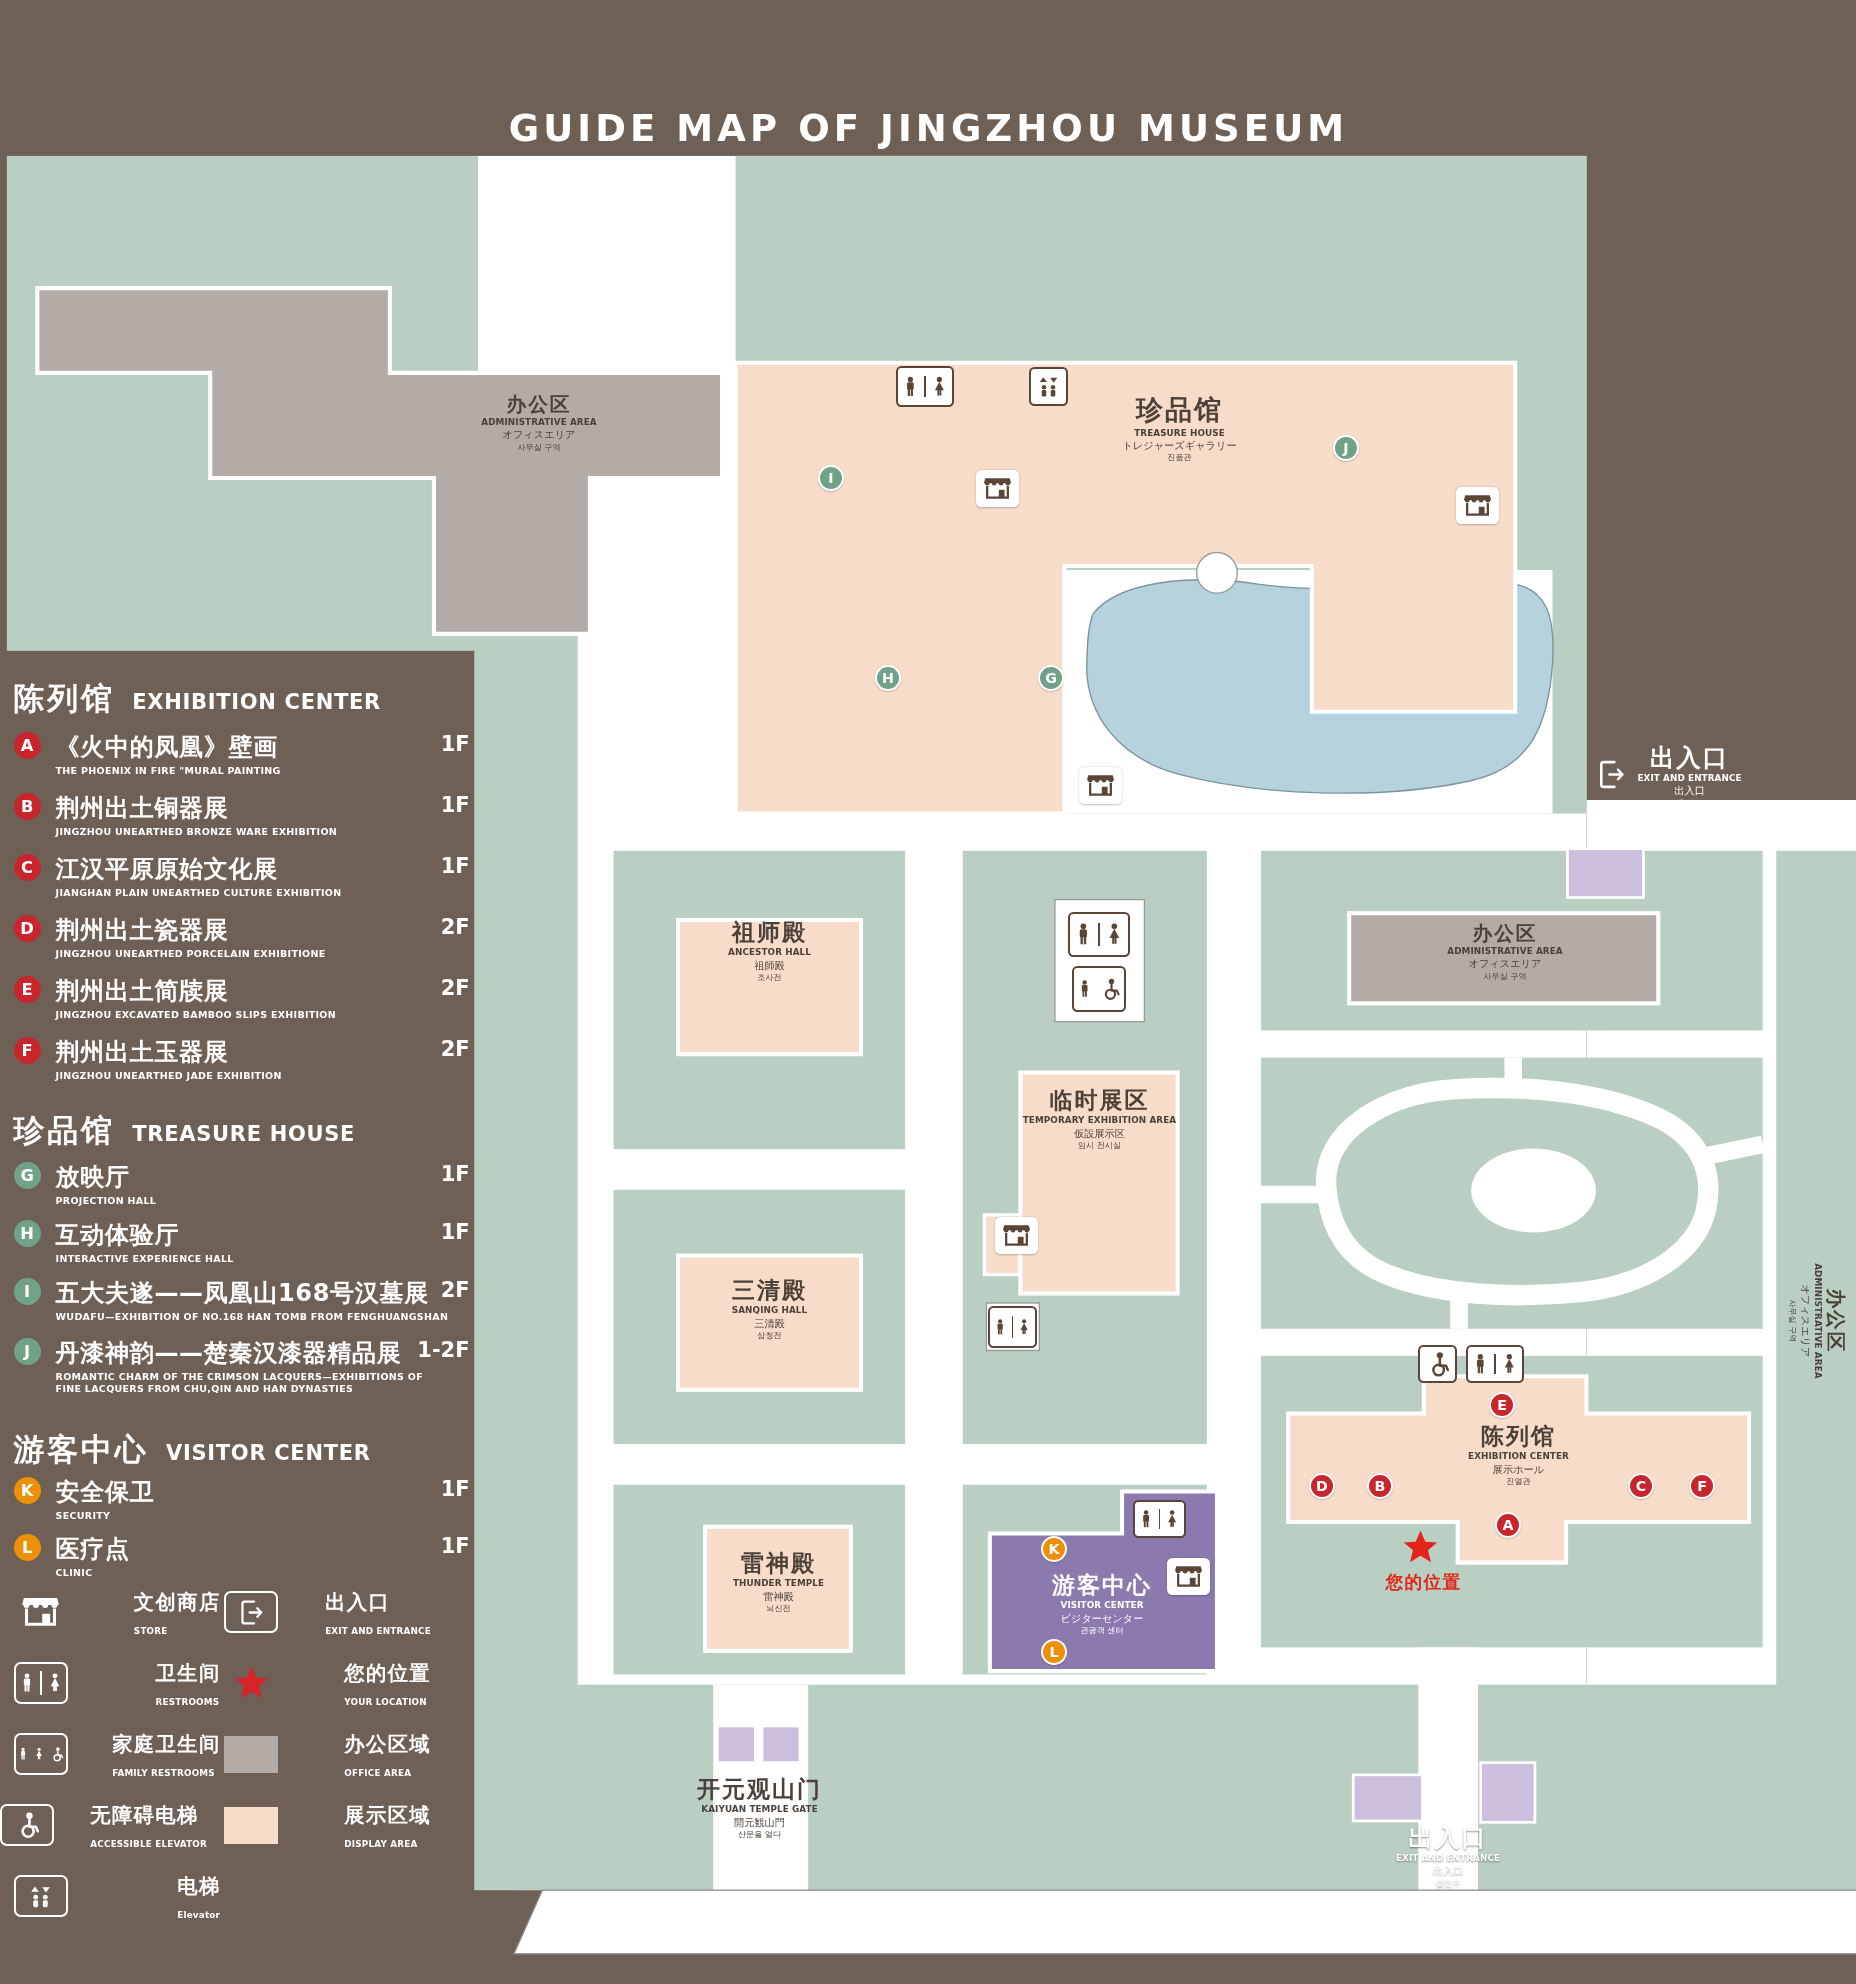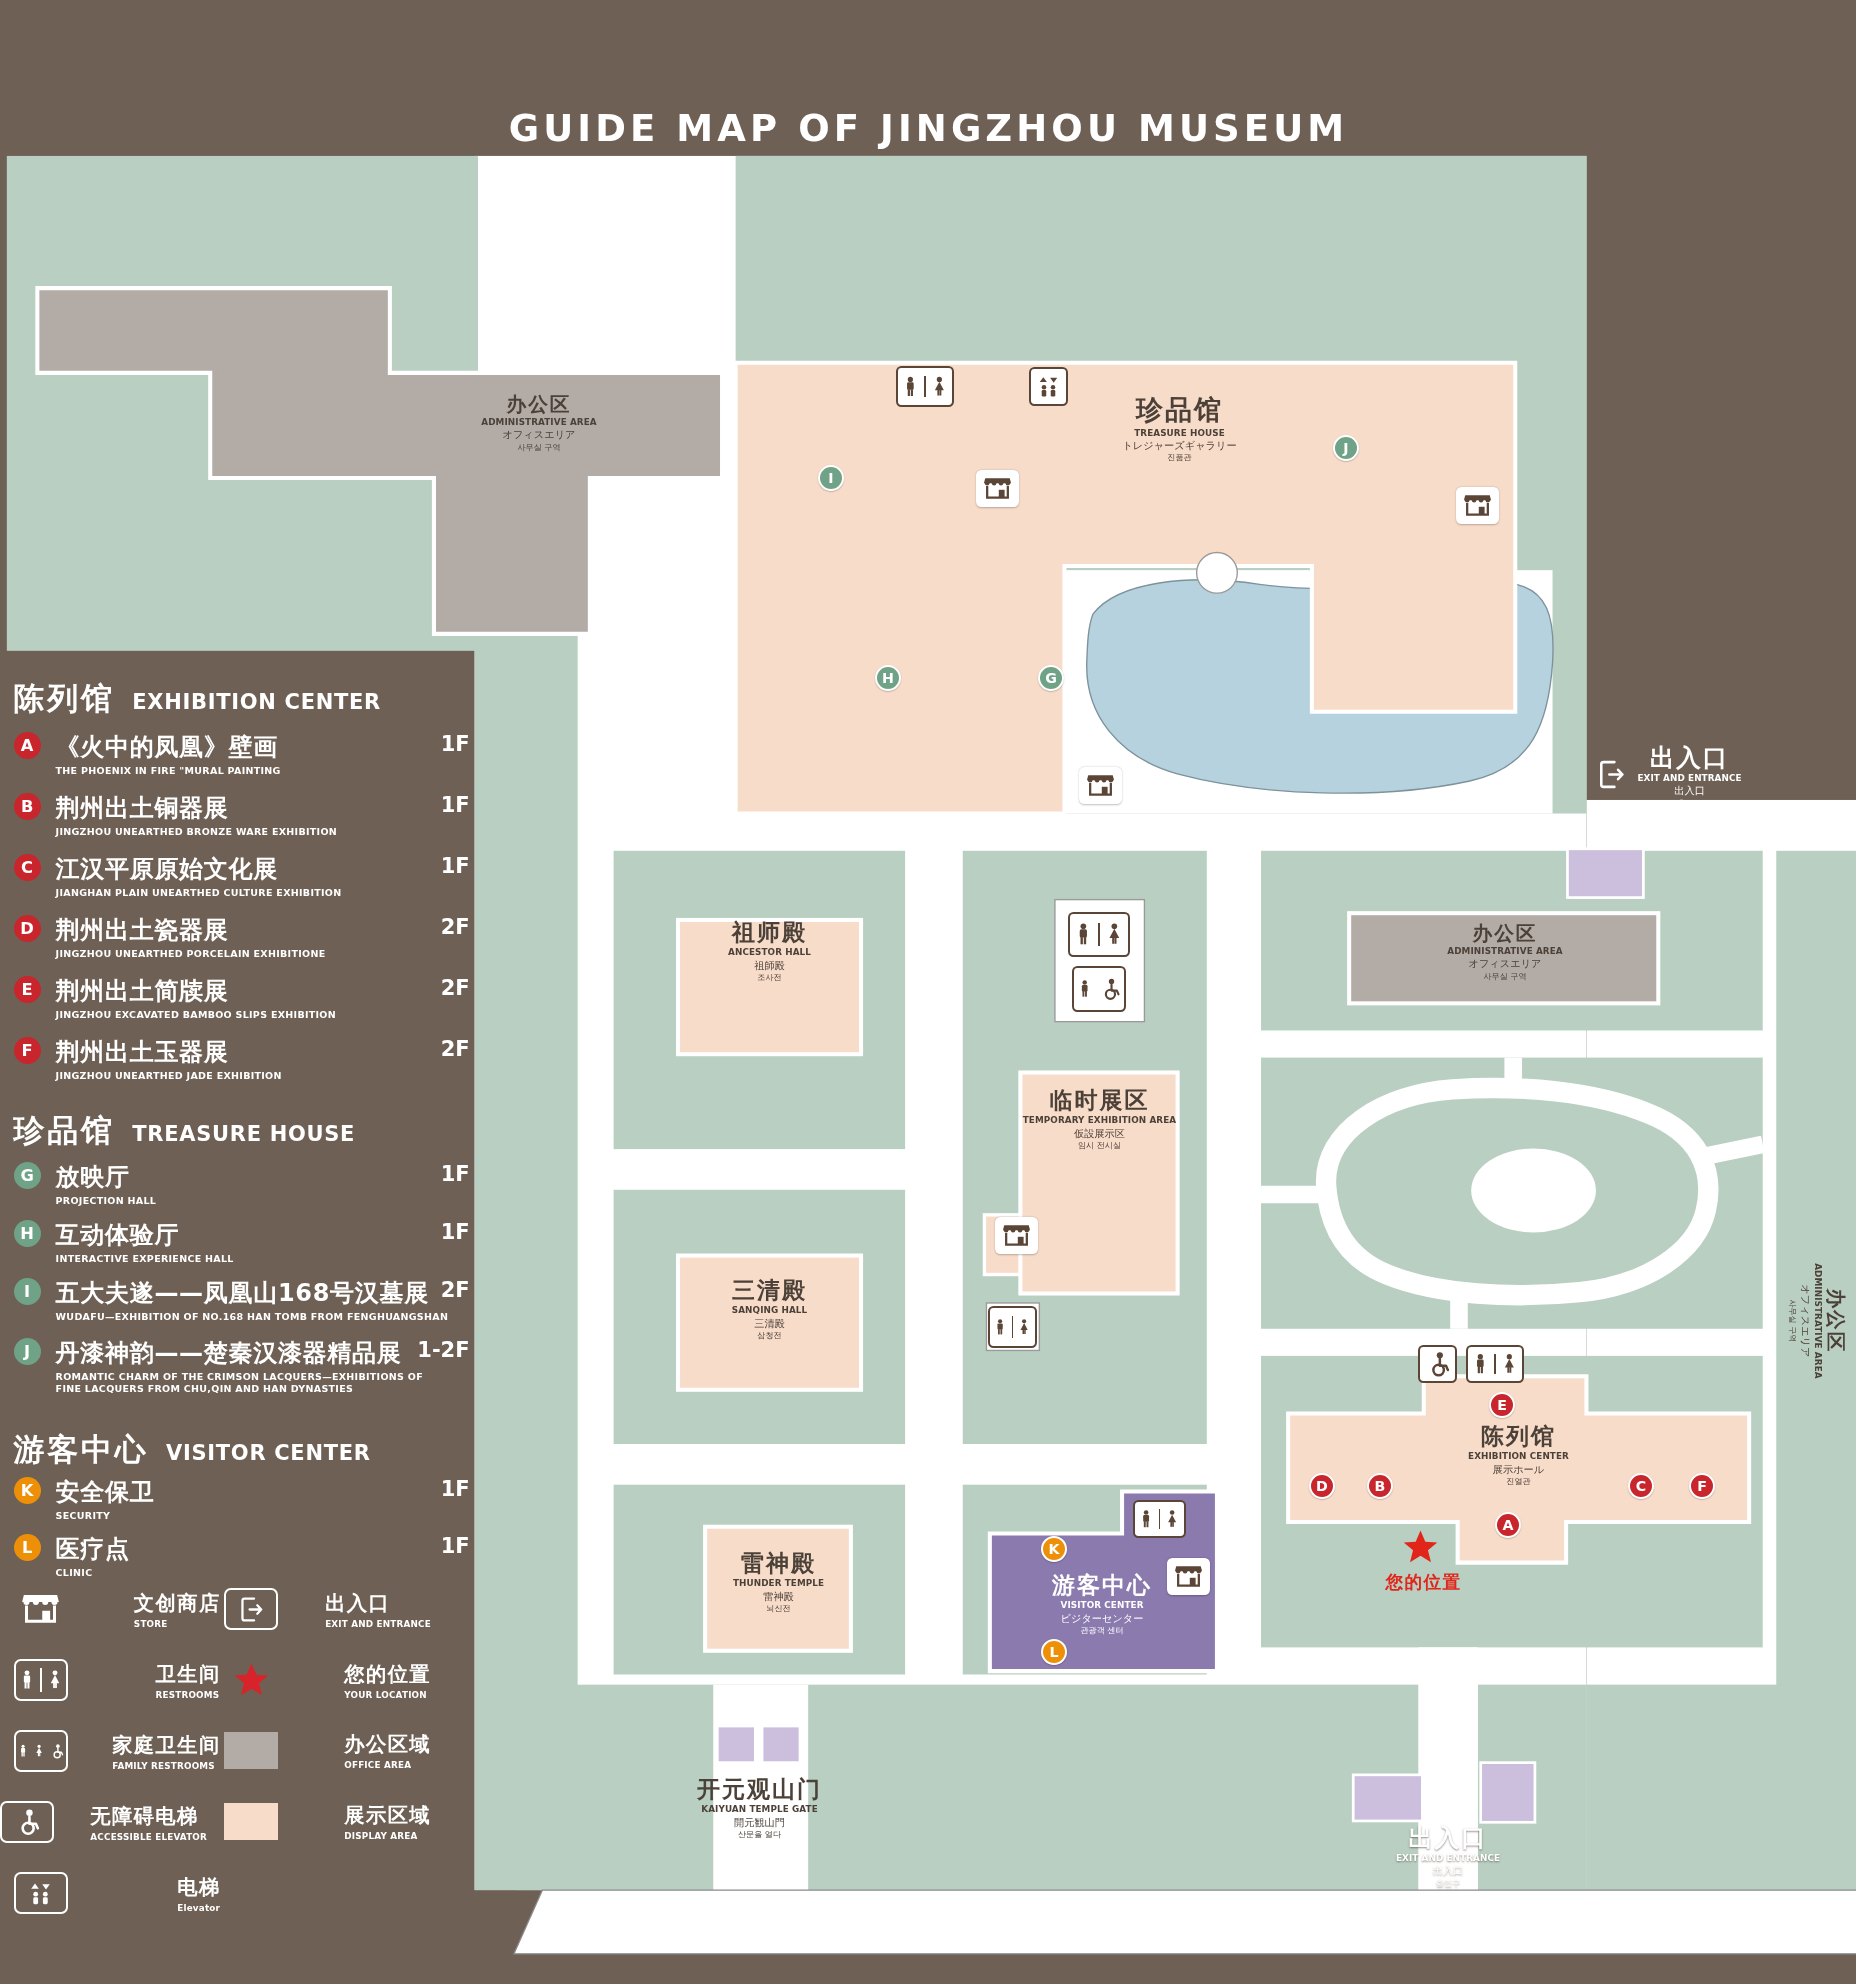--- a/index.html
+++ b/index.html
@@ -23,21 +23,21 @@
   .s-item .zh{margin-left:42px;font-size:24px;font-weight:600;letter-spacing:0.7px;}
   .s-item .en{margin-left:42px;font-size:9.5px;font-weight:bold;letter-spacing:0.3px;margin-top:2px;line-height:1.3;}
   .s-item .fl{position:absolute;right:0;top:1.4px;font-size:21px;font-weight:bold;}
   .lg-item{position:absolute;color:#fff;display:flex;align-items:center;gap:13.6px;width:207px;justify-content:space-between;}
   .lg-icon{flex:none;width:54px;height:42px;border:2.7px solid #fff;border-radius:6.8px;
            display:flex;align-items:center;justify-content:center;color:#fff;gap:2px;box-sizing:border-box;}
   .lg-icon.nb{border:none;}
   .swatch{flex:none;width:54px;height:37px;}
   .sw-gray{background:#b3aba6}.sw-pink{background:#f8dcca}
   .lg-txt .zh{font-size:20.3px;font-weight:bold;letter-spacing:1.4px;}
-  .lg-txt .en{font-size:8.8px;font-weight:bold;margin-top:2px;letter-spacing:0.2px;}
+  .lg-txt .en{font-size:8.8px;font-weight:bold;margin-top:10px;letter-spacing:0.2px;}
   .vdiv{width:2px;height:62%;background:currentColor;}
   
   .blabel{position:absolute;text-align:center;color:#4c4138;line-height:1.28;}
   .blabel .zh{font-size:23px;font-weight:bold;letter-spacing:2px;}
   .blabel .en{font-size:8.8px;font-weight:bold;letter-spacing:0.1px;}
   .blabel .ja{font-size:10.2px;}
   .blabel .ko{font-size:8.1px;}
   .blabel.big .zh{font-size:27px;}
   .blabel.sm .zh{font-size:19.7px;}
   .blabel.white{color:#fff;}

